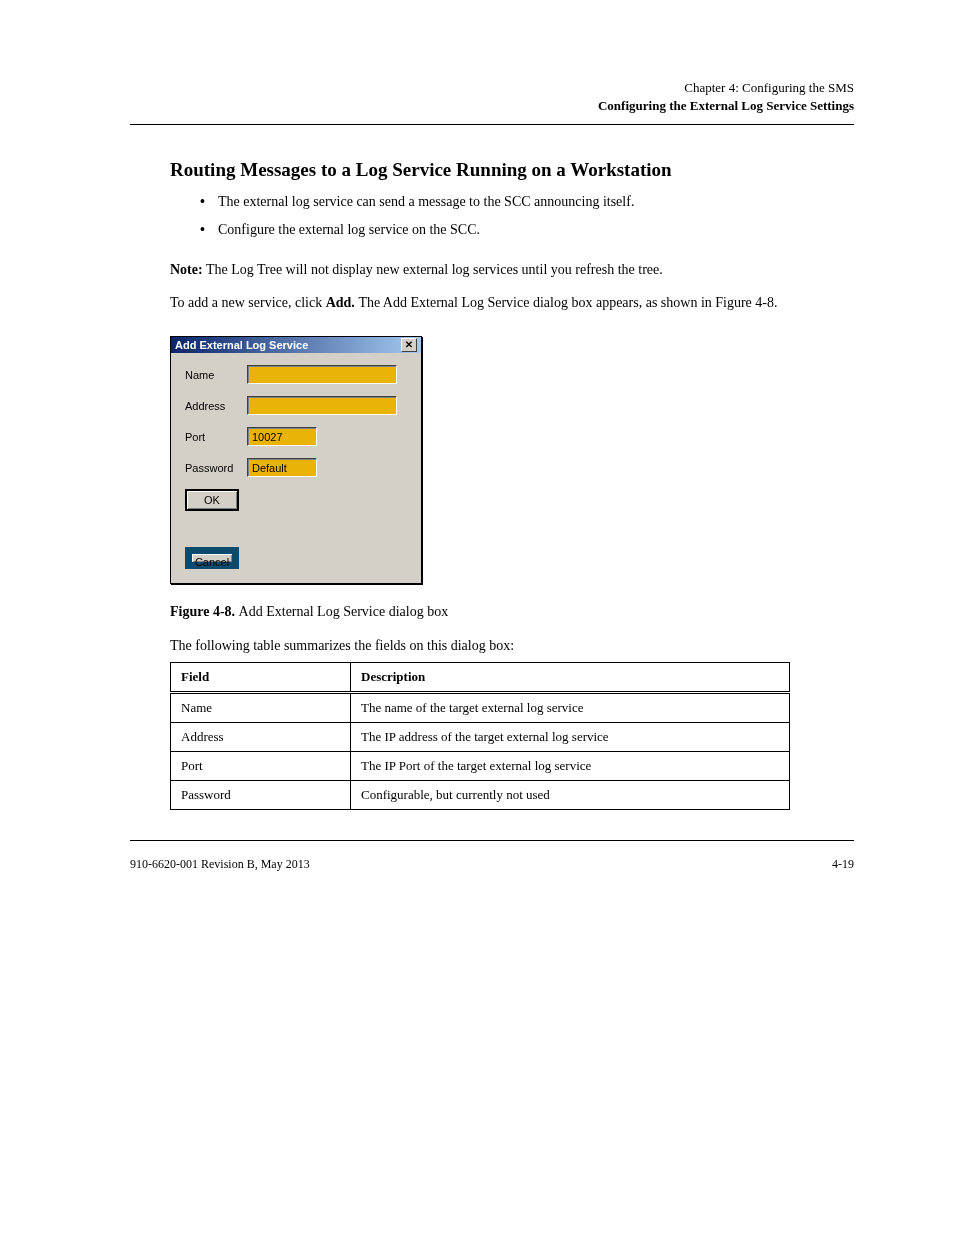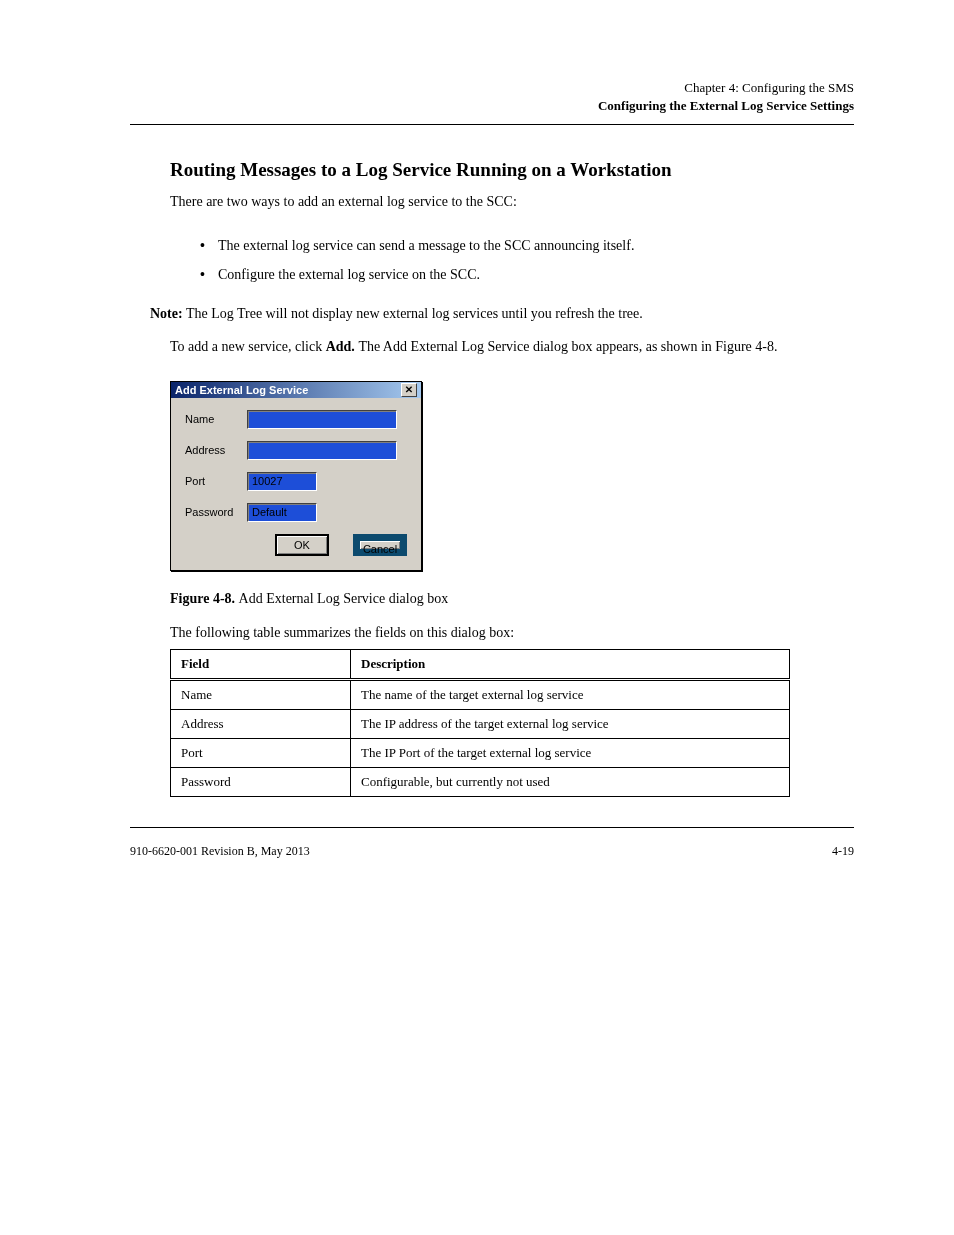--- a/index.html
+++ b/index.html
@@ -54,21 +54,21 @@
     padding-left: 18px;
   }
   .list-item::before {
     content: "•";
     position: absolute;
     left: 0;
     font-weight: bold;
   }
   .note-line {
     font-size: 14px;
-    margin-left: 20px;
+    margin-left: 40px;
     margin-bottom: 14px;
   }
   .dialog-row {
     margin-left: 40px;
     margin-bottom: 20px;
   }
   
   .win-dialog {
     width: 252px;
     border: 1px solid #000;
@@ -117,33 +117,34 @@
     width: 62px;
     font-size: 11px;
   }
   .form-input {
     border: 1px solid #404040;
     border-top-color: #404040;
     border-left-color: #404040;
     border-right-color: #fff;
     border-bottom-color: #fff;
     box-shadow: inset 1px 1px 0 #808080;
-    background: #1d4ed8;
+    background: #eab308;
     font-family: Tahoma, Arial, sans-serif;
     font-size: 11px;
     padding: 2px 4px;
     height: 19px;
   }
   .inp-wide { width: 150px; }
   .inp-sm { width: 70px; }
   .btn-row {
     display: flex;
     justify-content: flex-end;
-    gap: 24px;
+    gap: 36px;
     margin-top: 6px;
+    flex-direction: column;
   }
   .win-btn {
     background: #d4d0c8;
     border: 7px solid #0c4a6e;
     box-shadow: inset 1px 1px 0 #fff, inset -1px -1px 0 #808080;
     font-family: Tahoma, Arial, sans-serif;
     font-size: 11px;
     padding: 2px 0;
     width: 54px;
     height: 22px;
@@ -201,21 +202,20 @@
 <div class="page">
 
   <div class="header-section">
     <div class="chapter-line">Chapter 4: Configuring the SMS</div>
     <div class="chapter-line"><strong>Configuring the External Log Service Settings</strong></div>
   </div>
   <hr class="hr-top">
 
   <div class="section-heading">Routing Messages to a Log Service Running on a Workstation</div>
 
-  <div class="body-text">There are two ways to add an external log service to the SCC:</div>
 
   <div class="list">
     <div class="list-item">The external log service can send a message to the SCC announcing itself.</div>
     <div class="list-item">Configure the external log service on the SCC.</div>
   </div>
 
   <div class="note-line">
     <strong>Note:</strong><span> The Log Tree will not display new external log services until you refresh the tree.</span>
   </div>
 

